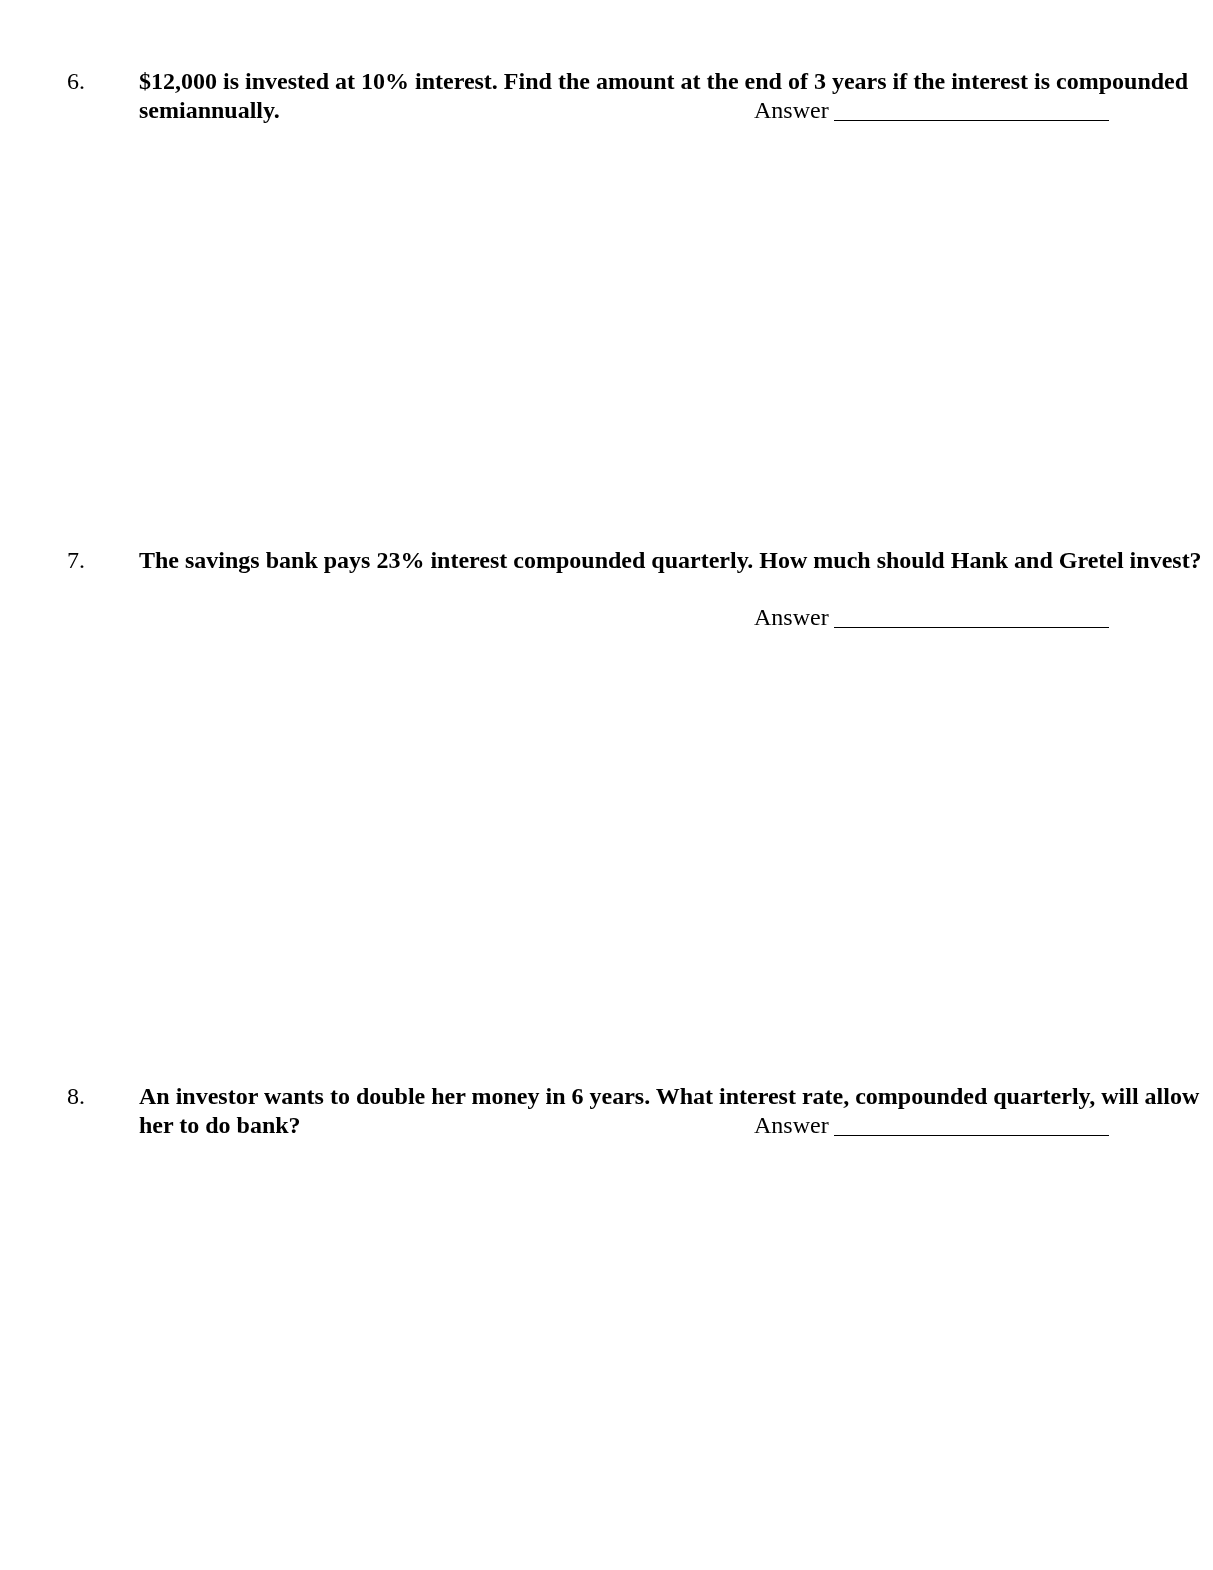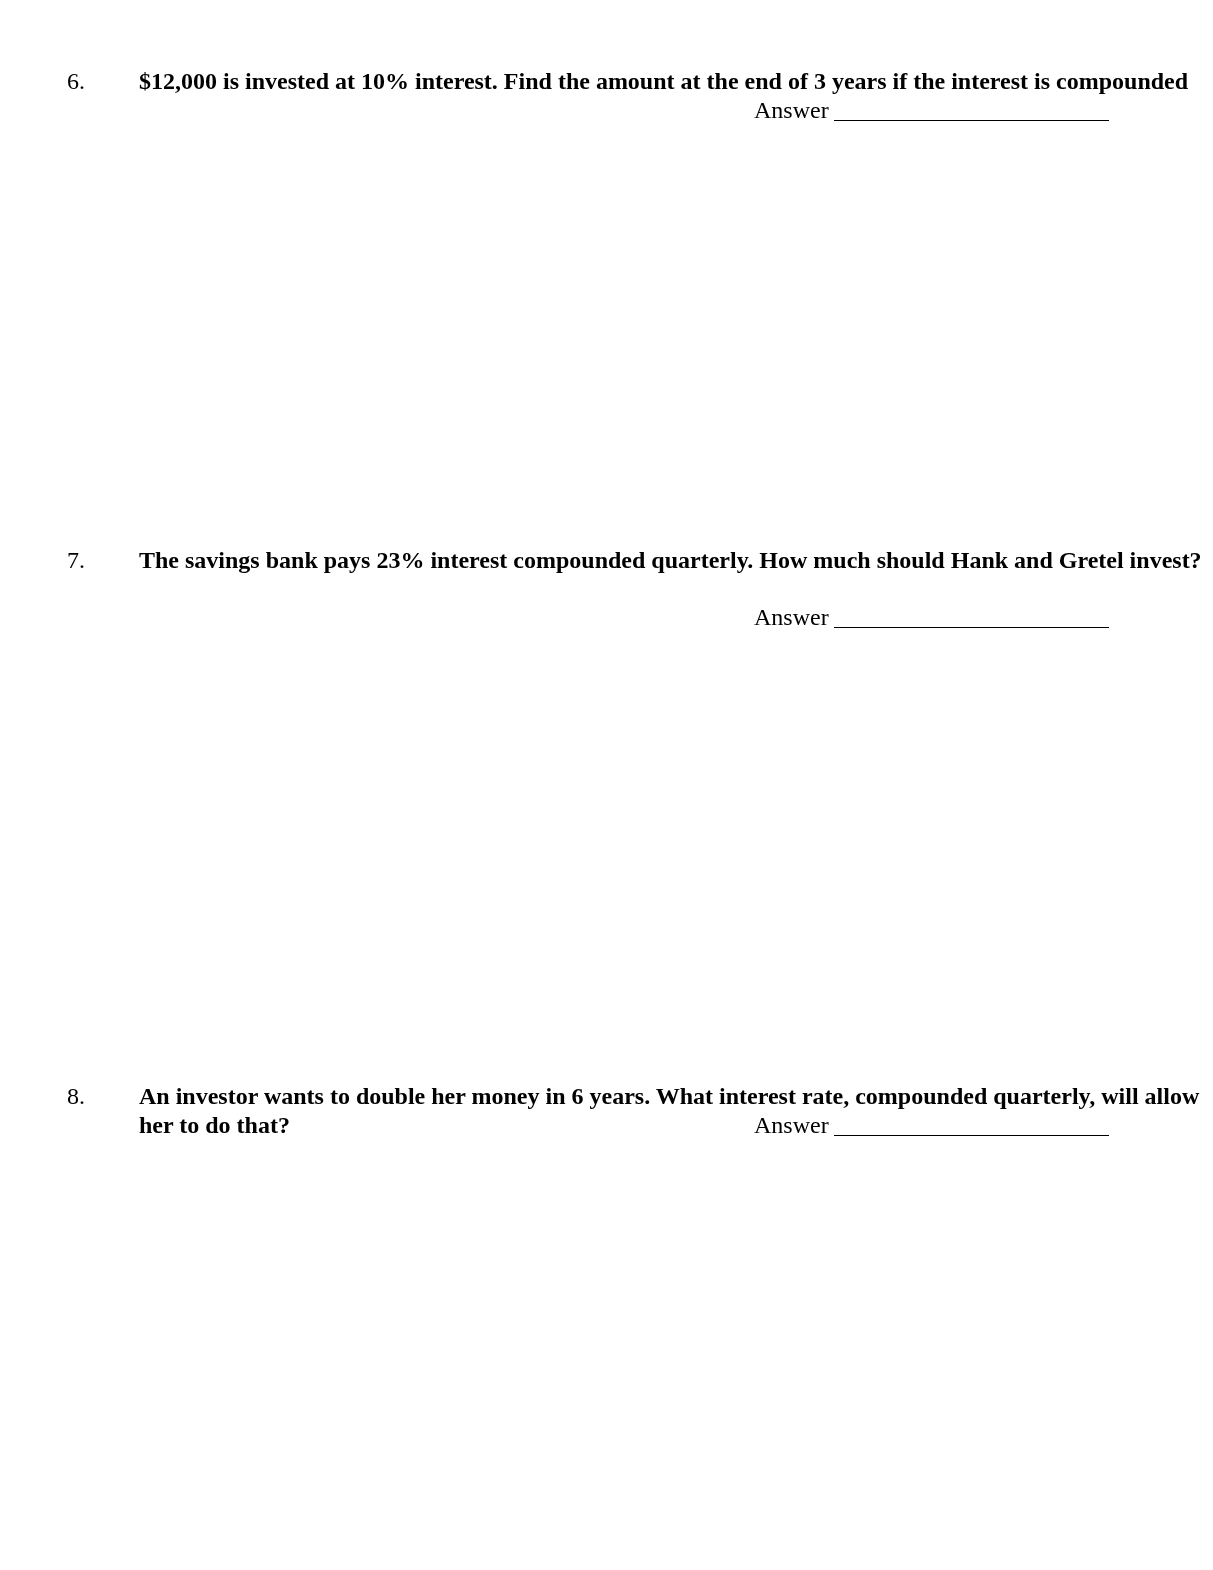--- a/index.html
+++ b/index.html
@@ -57,20 +57,21 @@
       border-bottom: 1.3px solid #000;
     }
   </style>
 </head>
 <body>
 
 <div class="problem" style="top:67px;">
   <div class="num">6.</div>
   <div class="text">
     <span class="line">$12,000 is invested at 10% interest.  Find the amount at the end of 3 years if the interest is compounded</span>
+    <span class="line">semiannually.</span>
   </div>
   <div class="answer-row" style="top:28.5px;">
     <span class="answer-label">Answer</span>
     <span class="answer-blank"></span>
   </div>
 </div>
 
 <div class="problem" style="top:546px;">
   <div class="num">7.</div>
   <div class="text">
@@ -79,19 +80,19 @@
   <div class="answer-row" style="top:57px;">
     <span class="answer-label">Answer</span>
     <span class="answer-blank"></span>
   </div>
 </div>
 
 <div class="problem" style="top:1082px;">
   <div class="num">8.</div>
   <div class="text">
     <span class="line">An investor wants to double her money in 6 years.  What interest rate, compounded quarterly, will allow</span>
-    <span class="line">her to do that?</span>
+    <span class="line">her to do bank?</span>
   </div>
   <div class="answer-row" style="top:28.5px;">
     <span class="answer-label">Answer</span>
     <span class="answer-blank"></span>
   </div>
 </div>
 
 </body></html>

